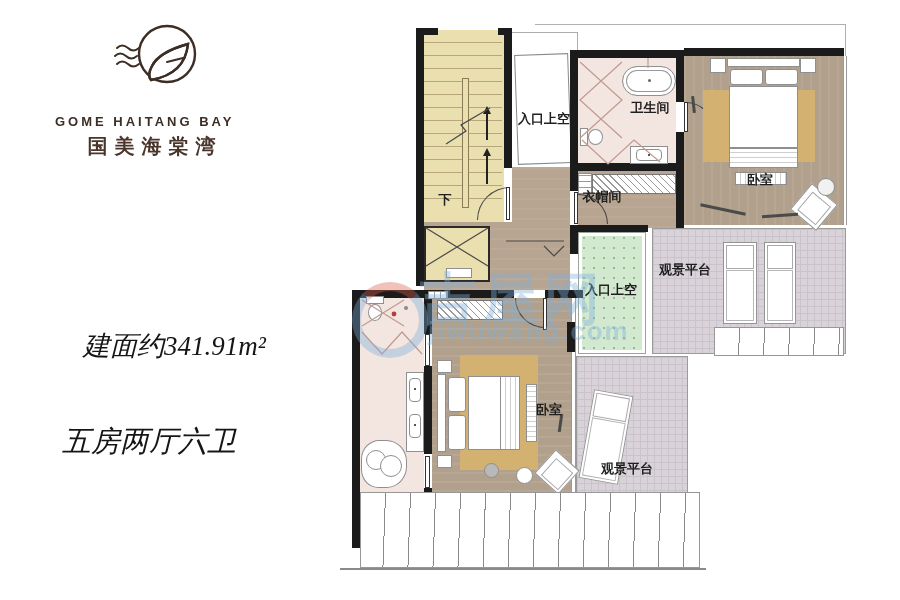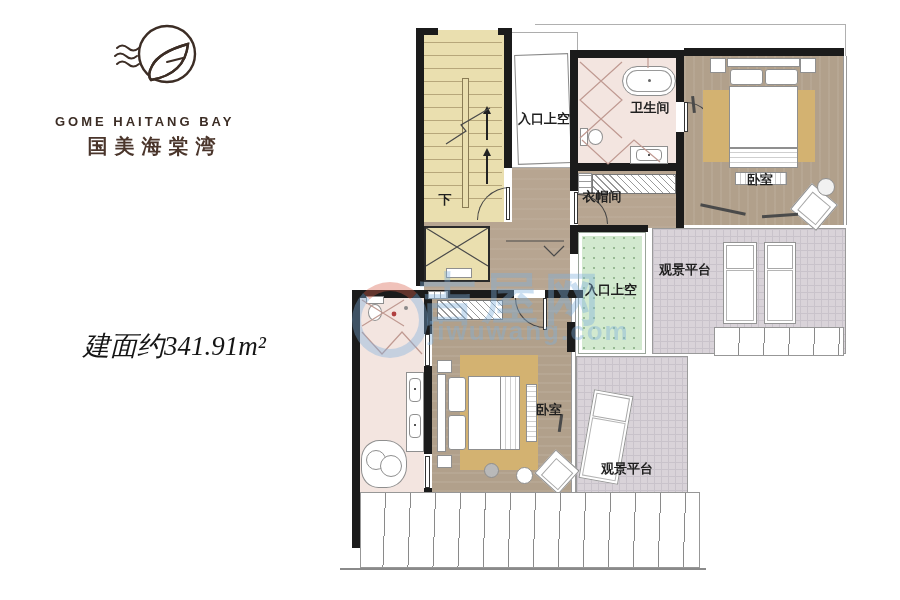--- a/index.html
+++ b/index.html
@@ -75,20 +75,21 @@
         <path d="M 62 30 q 5 -5 11 0 q 5 5 11 0" stroke-width="2"></path>
         <path d="M 60 38 q 5 -5 11 0 q 5 5 11 0" stroke-width="2"></path>
         <path d="M 62 46 q 5 -5 11 0 q 5 5 11 0" stroke-width="2"></path>
       </g>
     </svg>
     <div class="brand-en">GOME HAITANG BAY</div>
     <div class="brand-cn" style="margin-top:4px;">国美海棠湾</div>
   </div>
 
   <div class="abs unit-sub" style="left:74px;top:328px;margin-left:9px;">建面约341.91m²</div>
+  <div class="abs unit-sub2" style="left:62px;top:422px;">五房两厅六卫</div>
 
   <div class="thinline" style="left:535px;top:24px;width:310px;height:1px;"></div>
   <div class="thinline" style="left:845px;top:24px;width:1px;height:33px;"></div>
   <div class="grayline" style="left:340px;top:568px;width:366px;height:2px;"></div>
 
   <div class="floor corr" style="left:512px;top:168px;width:58px;height:122px;"></div>
   <div class="floor corr" style="left:424px;top:222px;width:88px;height:68px;"></div>
   <div class="floor stairfill" style="left:422px;top:30px;width:82px;height:192px;"></div>
   <div class="floor" style="left:510px;top:32px;width:68px;height:136px;background:#fff;border:1px solid #adadad;box-sizing:border-box;"></div>
   <div class="floor" style="left:516px;top:54px;width:54px;height:110px;background:#fff;border:1px solid #8a8a8a;transform:rotate(-2deg);box-sizing:border-box;"></div>

